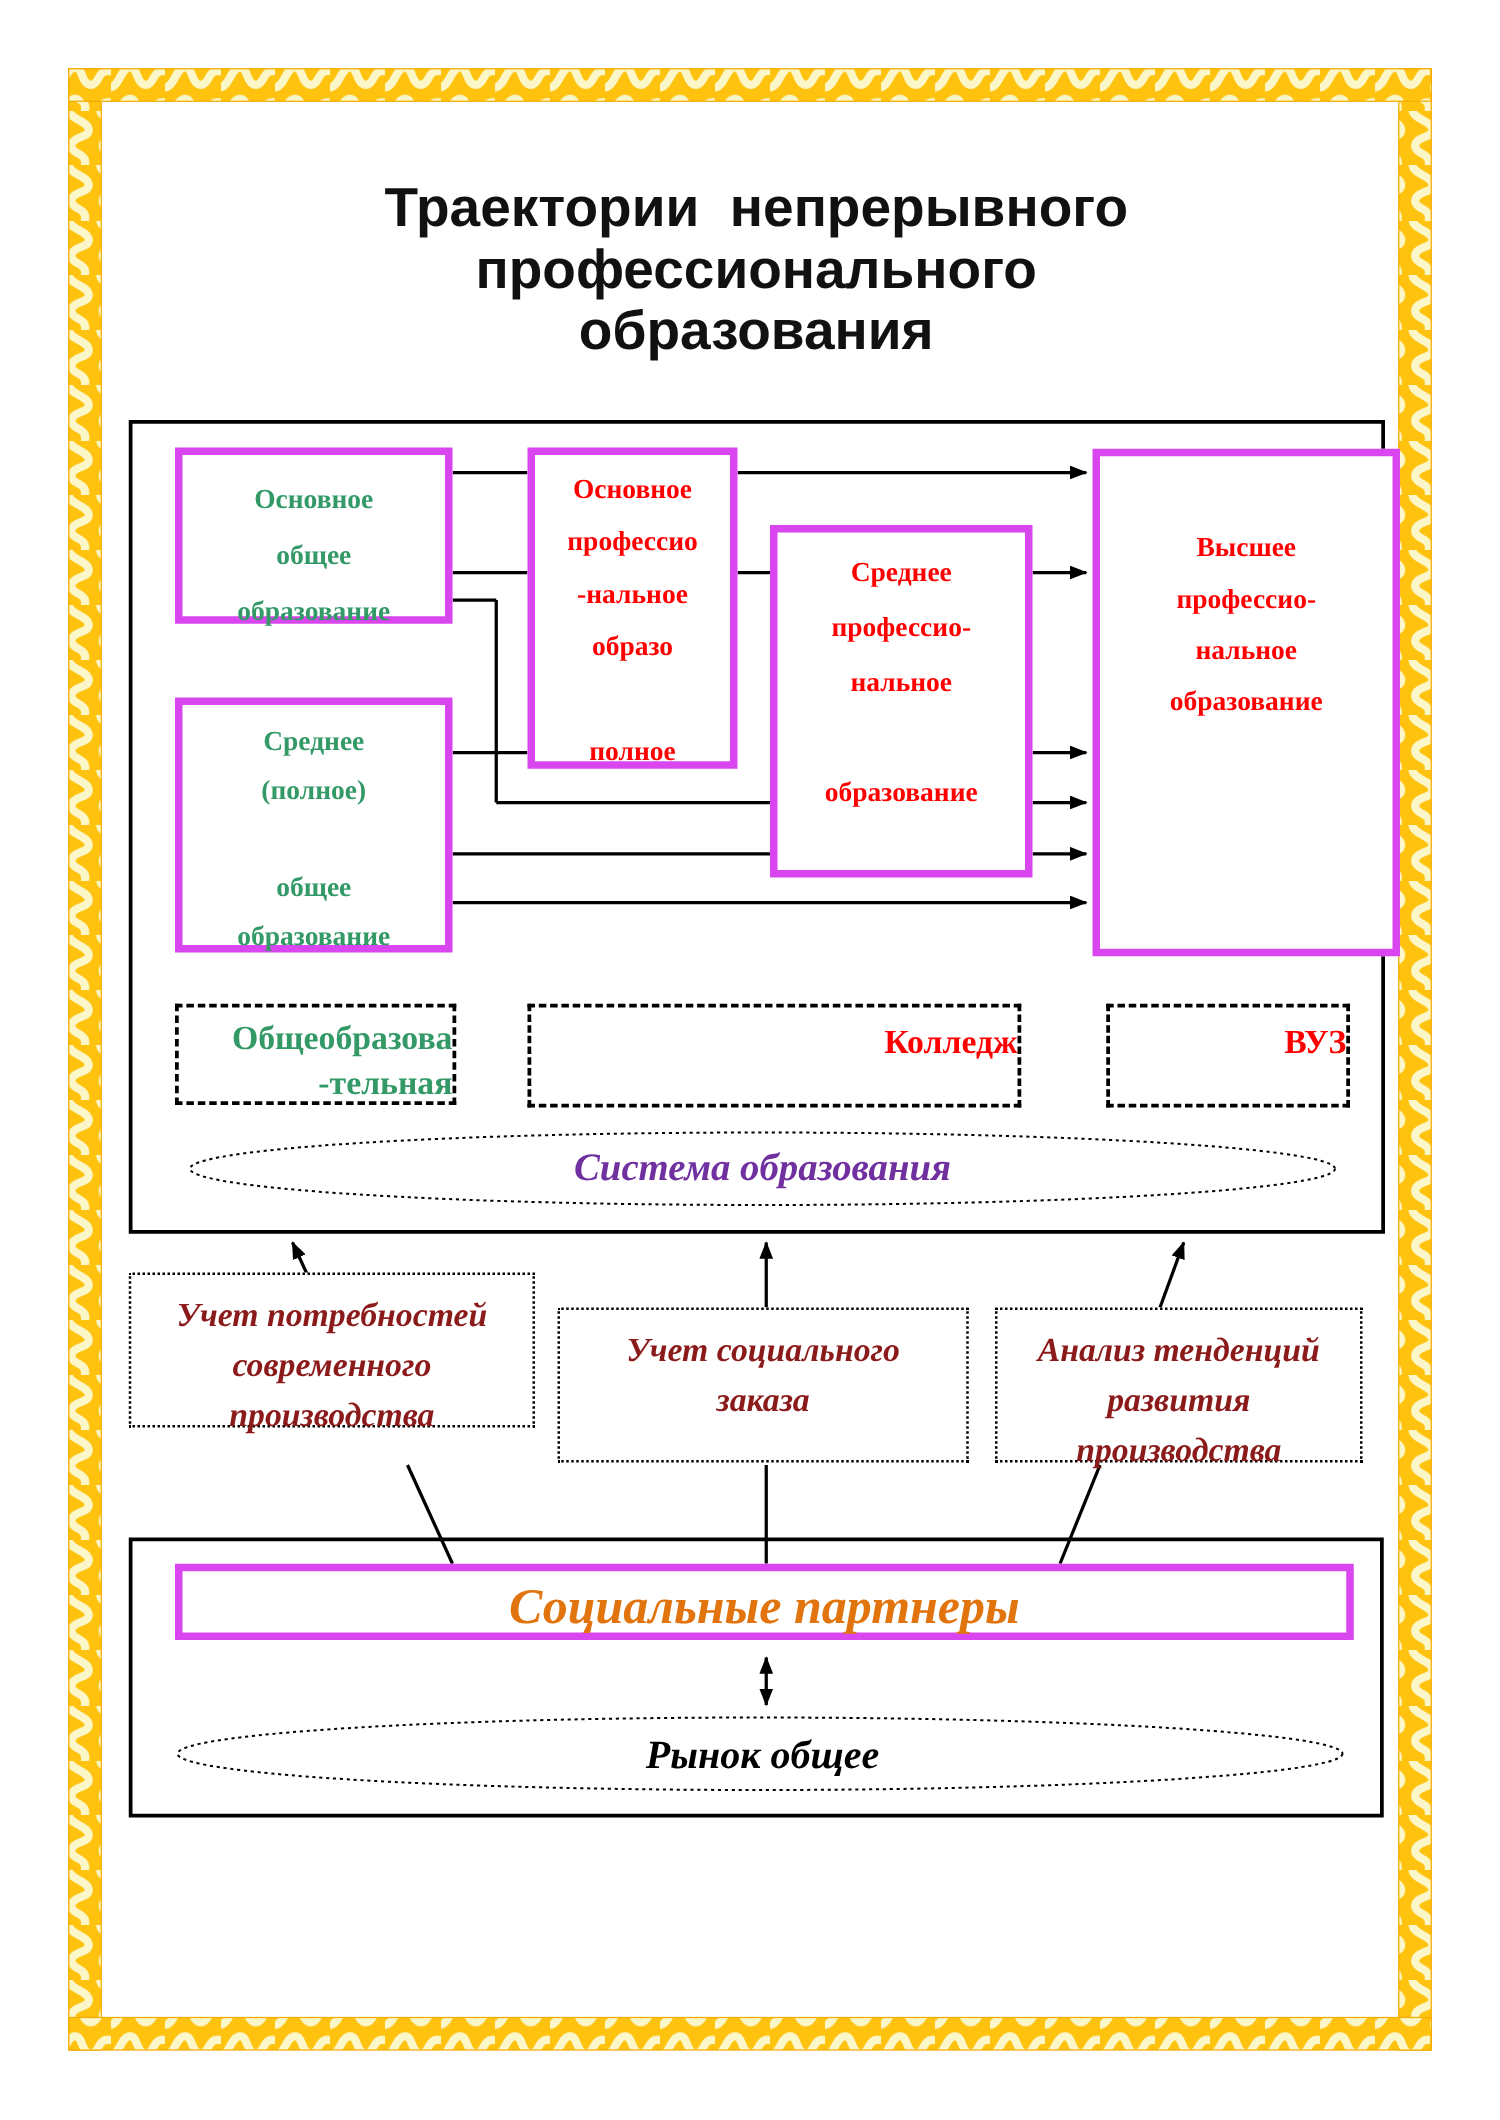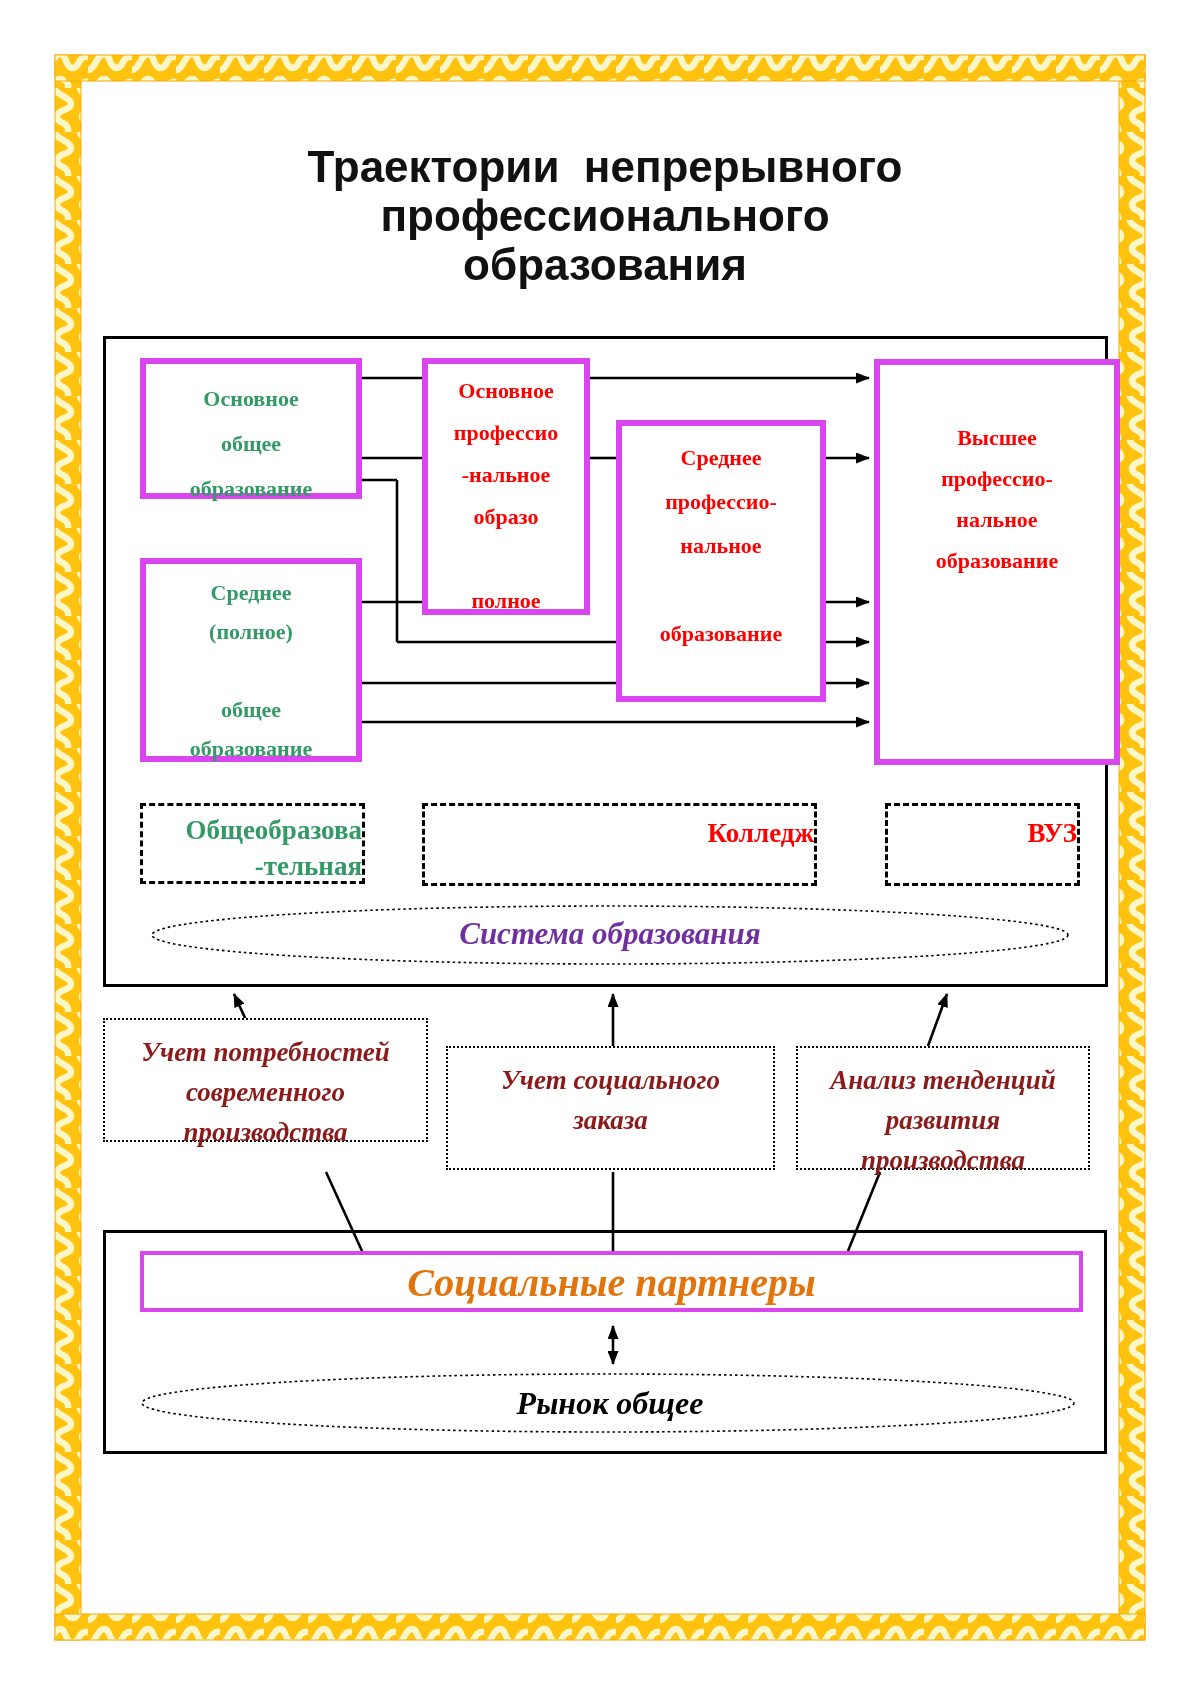--- a/index.html
+++ b/index.html
@@ -43,21 +43,21 @@
   .fbox-needs{left:103px;top:1018px;width:325px;height:124px;font-style:italic;}
   .fbox-social{left:446px;top:1046px;width:329px;height:124px;}
   .fbox-trends{left:796px;top:1046px;width:294px;height:124px;}
 
   
   .ellipse-label{ text-align:center;font-weight:bold;font-style:italic;}
   .label-system{left:160px;top:916px;width:900px;font-size:31px;color:#7030A0;}
   .label-labor{left:160px;top:1385px;width:900px;font-size:32px;color:#000000;}
 
   
-  .partners-box{left:140px;top:1251px;width:943px;height:61px;border:4px solid #d946ef;background:#fff;
+  .partners-box{left:140px;top:1251px;width:943px;height:61px;border:6px solid #d946ef;background:#fff;
                 text-align:center;font-weight:bold;font-style:italic;font-size:40px;line-height:56px;
                 color:#E2740E;}
 </style>
 </head>
 <body>
 
 <div class="page">
 
   <svg class="layer" width="1200" height="1696" viewBox="0 0 1200 1696">
     <defs>

